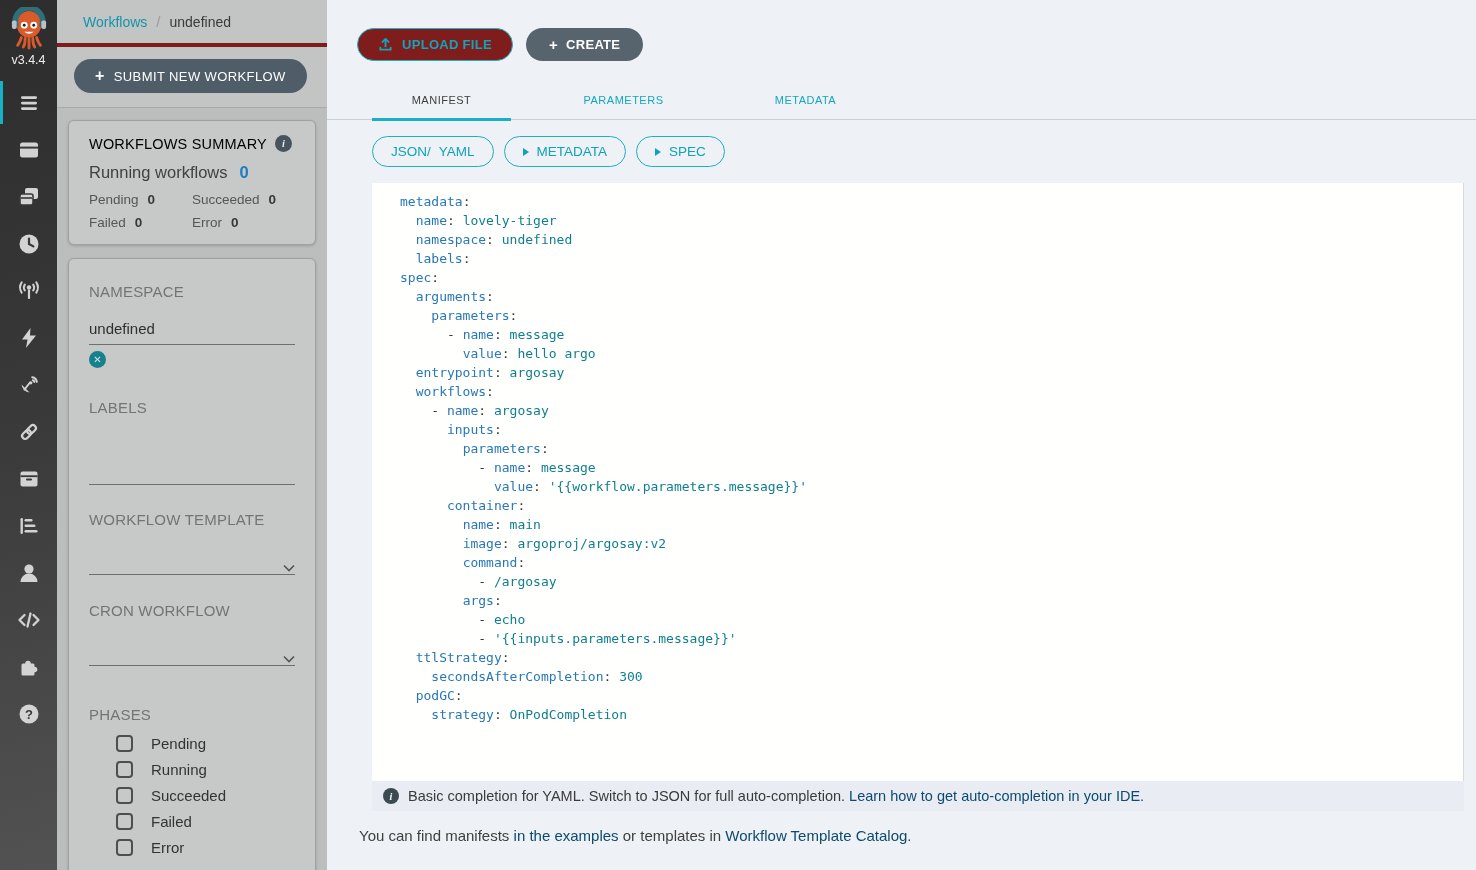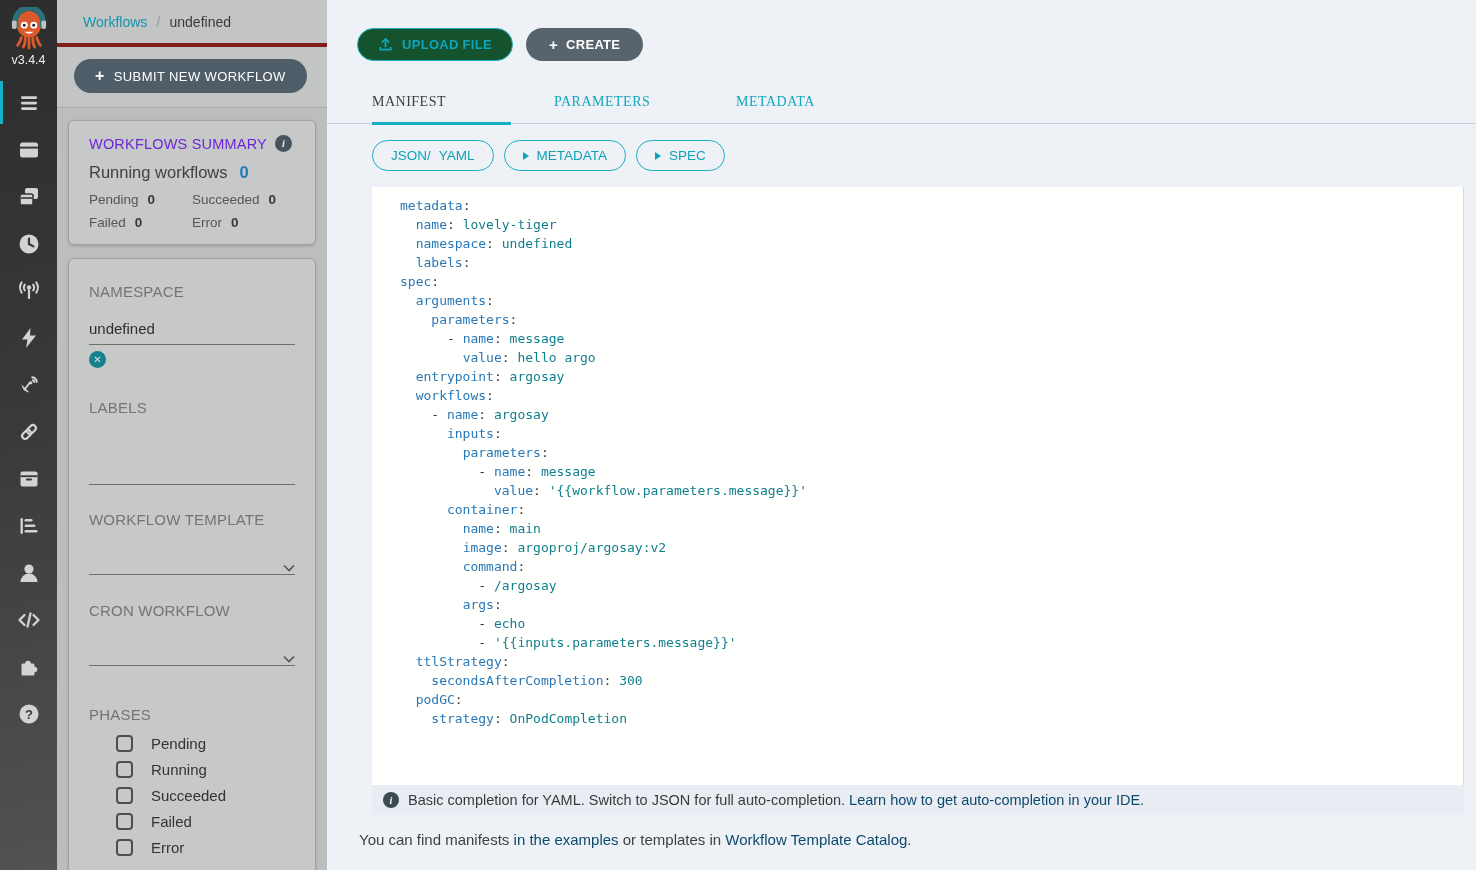--- a/index.html
+++ b/index.html
@@ -21,21 +21,21 @@
   .crumb-row { height:47px; flex:0 0 47px; background:#c3c4c4; border-bottom:4px solid #7f1d1d; display:flex; align-items:center; padding-left:26px; font-size:14px; gap:9px; }
   .crumb-link { color:#1295ae; cursor:pointer; }
   .crumb-sep { color:#9b9b9b; font-size:15px; }
   .crumb-cur { color:#3a3a3a; }
   .submit-row { background:#c3c4c4; border-bottom:1px solid #a7a8a8; padding:12px 0 14px 17px; }
   .submit-btn { background:#4e5d67; color:#fff; border:none; border-radius:17px; padding:9px 21px; font-size:13px; letter-spacing:.4px; display:inline-flex; align-items:center; gap:9px; cursor:pointer; font-family:inherit; }
   .submit-plus { font-size:16px; font-weight:bold; line-height:1; }
   .panels { flex:1; padding:12px 11px 0 11px; display:flex; flex-direction:column; gap:13px; overflow:hidden; }
   .card { background:#c7c8c8; border:1px solid #a0a1a1; border-radius:6px; padding:14px 20px; box-shadow:0 1px 3px rgba(0,0,0,.18); }
   .sum-title-row { display:flex; align-items:center; gap:8px; }
-  .sum-title { color:#6d28d9; font-size:14.5px; letter-spacing:.2px; }
+  .sum-title { color:#000000; font-size:14.5px; letter-spacing:.2px; }
   .info-chip { width:17px; height:17px; border-radius:50%; background:#47545c; color:#e8e8e8; font-size:10.5px; font-weight:bold; font-style:italic; display:inline-flex; align-items:center; justify-content:center; font-family:"Liberation Serif",serif; }
   .running-row { margin-top:11px; font-size:16.5px; color:#414141; display:flex; gap:12px; }
   .running-val { color:#1a7ec1; font-weight:bold; }
   .stats-grid { margin-top:10px; display:grid; grid-template-columns:1fr 1fr; row-gap:8px; }
   .stat { font-size:13.5px; color:#565656; display:flex; gap:9px; }
   .stat b { color:#383838; }
   .filters-card { flex:0 0 auto; height:640px; }
   .f-head { color:#747474; font-size:15px; letter-spacing:.2px; }
   .ns-head { margin-top:10px; }
   .ns-value { margin-top:20px; font-size:15px; color:#2f2f2f; padding-bottom:7px; border-bottom:1px solid #6f6f6f; }
@@ -47,27 +47,27 @@
   .cw-head { margin-top:27px; }
   .ph-head { margin-top:40px; }
   .phase-list { margin-top:12px; display:flex; flex-direction:column; gap:9px; padding-left:27px; }
   .phase-row { display:flex; align-items:center; gap:18px; cursor:pointer; }
   .cbox { width:17px; height:17px; border:2px solid #4e4e4e; border-radius:4px; background:transparent; flex:0 0 17px; }
   .phase-label { font-size:15px; color:#333; }
 
   
   .main { flex:1; background:#eef1f5; display:flex; flex-direction:column; overflow:hidden; }
   .toolbar { padding:28px 0 0 30px; display:flex; gap:13px; }
-  .btn-outline { border:1.5px solid #1cb0c4; color:#10a5bb; background:#14532d; border-radius:17px; padding:8px 20px; font-size:13px; font-weight:bold; letter-spacing:.3px; display:inline-flex; align-items:center; gap:9px; cursor:pointer; font-family:inherit; }
+  .btn-outline { border:1.5px solid #1cb0c4; color:#10a5bb; background:#7f1d1d; border-radius:17px; padding:8px 20px; font-size:13px; font-weight:bold; letter-spacing:.3px; display:inline-flex; align-items:center; gap:9px; cursor:pointer; font-family:inherit; }
   .btn-dark { background:#57646d; color:#fff; border:none; border-radius:17px; padding:8px 23px; font-size:13px; font-weight:bold; letter-spacing:.3px; display:inline-flex; align-items:center; gap:8px; cursor:pointer; font-family:inherit; }
   .btn-plus { font-size:15px; font-weight:bold; line-height:1; }
   .tabs-wrap { margin-top:23px; position:relative; }
   .tabs-sep { position:absolute; left:0; right:0; bottom:0; height:1px; background:#c9d0da; }
   .tabs { margin-left:45px; display:flex; gap:43px; }
-  .tab { width:139px; padding:10px 0 14px 0; font-size:14px; letter-spacing:.5px; color:#14a7bd; cursor:pointer; position:relative;font-family:Liberation Serif, serif; }
+  .tab { width:139px; text-align:center; padding:10px 0 14px 0; font-size:11px; letter-spacing:.5px; color:#14a7bd; cursor:pointer; position:relative; }
   .tab.active { color:#3f3f3f; }
   .tab.active::after { content:""; position:absolute; left:0; right:0; bottom:-1px; height:3px; background:#17b0c4; z-index:1; }
   .pills-row { margin:16px 0 0 45px; display:flex; gap:10px; }
   .pill { border:1.5px solid #1cb0c4; color:#0fa3b9; background:transparent; border-radius:17px; padding:7px 18px; font-size:13.5px; display:inline-flex; align-items:center; gap:8px; cursor:pointer; font-family:inherit; }
   .pill .b { font-weight:normal; }
   .caret { width:0; height:0; border-left:6px solid currentColor; border-top:4.5px solid transparent; border-bottom:4.5px solid transparent; display:inline-block; }
   .editor { margin:16px 12px 0 45px; height:598px; background:#fffffe; border-right:1px solid #d9d9d9; padding:9px 10px 0 28px; font-family:"DejaVu Sans Mono","Liberation Mono",monospace; font-size:13px; line-height:19px; overflow:hidden; }
   .cl { white-space:pre; height:19px; }
   .k { color:#2878b8; }
   .v { color:#0f7f8e; }

